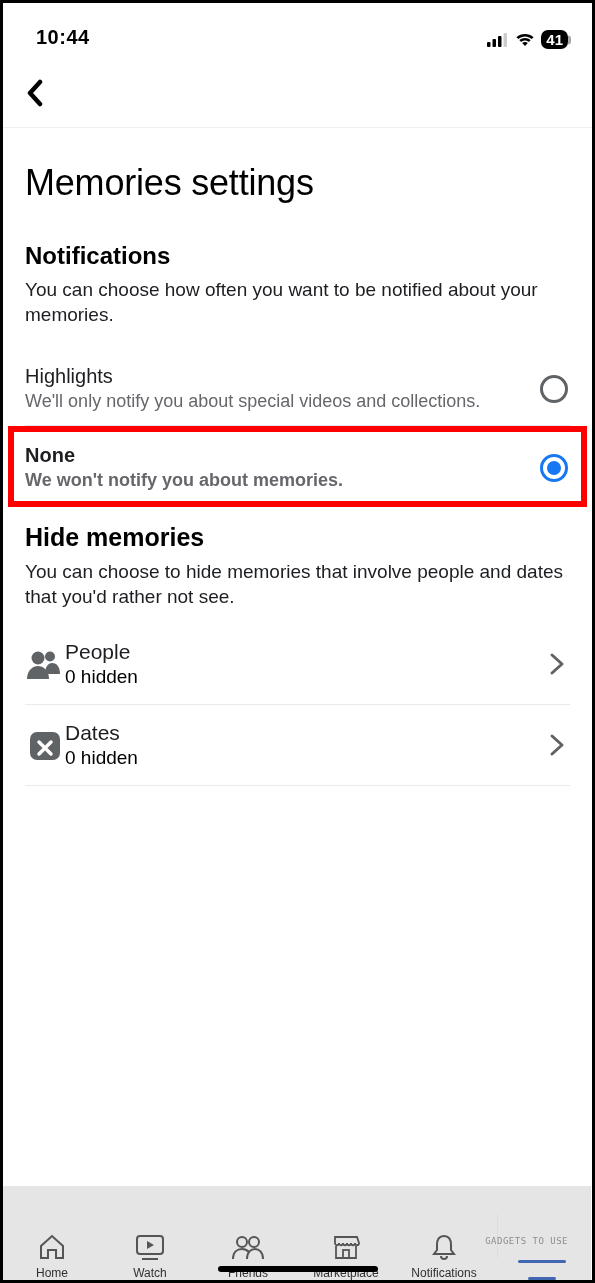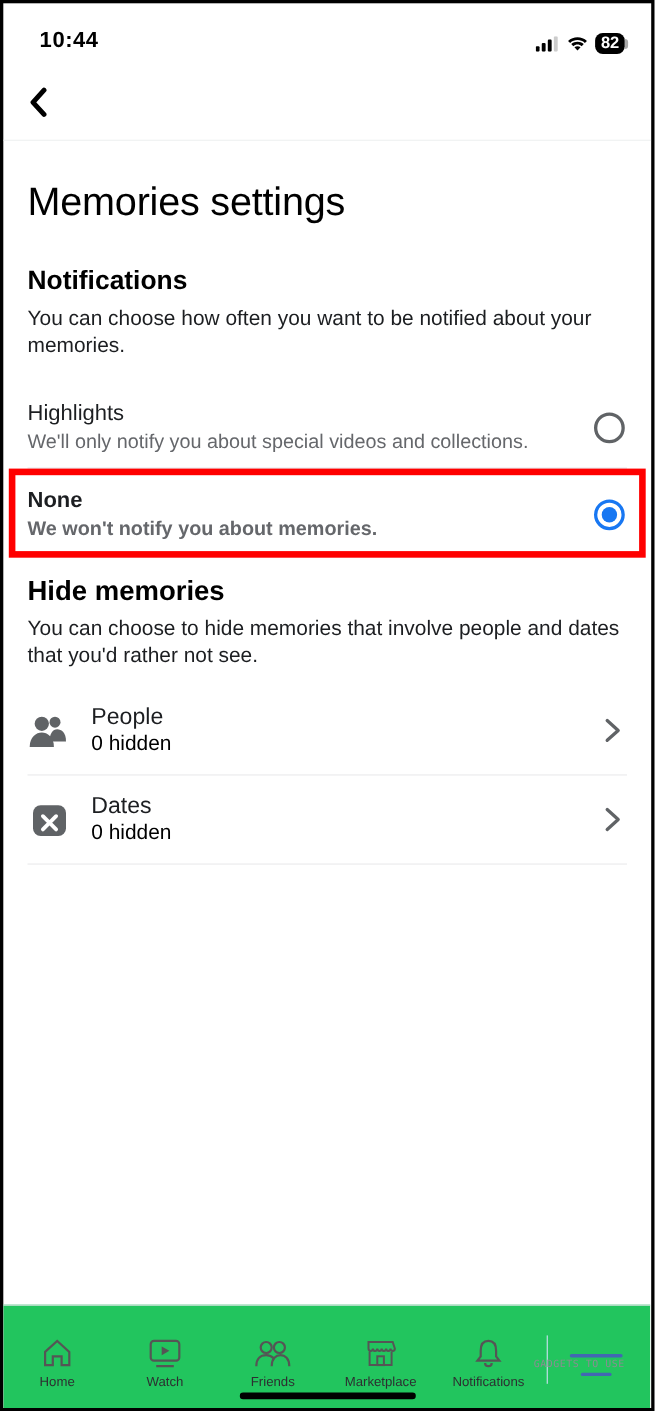--- a/index.html
+++ b/index.html
@@ -73,37 +73,37 @@
     }
     .highlight-box {
       border: 6px solid #ff0000;
       margin: 0 -17px;
       padding: 4px 11px 2px 11px;
     }
     .highlight-box .option-row { border-bottom: none; padding: 8px 2px 8px 0;}
     .hide-section-title { font-size: 25px; font-weight: 800; margin-top: 16px; }
     .list-items { margin-top: 24px; }
     .list-row {
-      display: flex; align-items: center; gap: 18px;
+      display: flex; align-items: center; 
       padding: 16px 0;
       border-bottom: 1px solid #e9eaec;
       cursor: pointer;
     }
     .list-row:first-child { padding-top: 6px; }
     .list-icon { width: 40px; height: 40px; display:flex; align-items:center; justify-content:center;}
     .list-text { flex: 1; }
     .list-title { font-size: 21px; color: #1c1e21; font-weight: 500;}
     .list-sub { font-size: 19px; color: #000000; margin-top: 2px; }
     .chevron { width: 26px; height: 26px; flex-shrink:0; }
     .main-column { display:flex; flex-direction:column; height: calc(100% - 50px - 94px); }
     .tab-bar {
       position: absolute; bottom: 0; left: 0; right: 1px;
       height: 94px; border-top: 1px solid #e4e6eb;
-      display: flex; align-items: center; padding-top: 10px;
-      background:#22c55e;
+      display: flex; align-items: flex-end; padding-top: 10px;
+      background:#e5e5e5;
     }
     .tab {
       flex: 1; display: flex; flex-direction: column; align-items: center; gap: 4px;
       cursor: pointer;
     }
     .tab-label { font-size: 12px; color: #2d2f31; }
     .tab-icon { width: 34px; height: 30px; display:flex; align-items:center; justify-content:center;}
     .menu-line-wrap { flex:1; display:flex; flex-direction:column; align-items:center; gap:8px; padding-top:4px;}
     .menu-top-bar { width: 48px; height: 3px; background:#4267b2; border-radius:2px;}
     .menu-bottom-bar { width: 28px; height: 3px; background:#4267b2; border-radius:2px; margin-top:6px;}
@@ -133,21 +133,21 @@
         </svg>
     </span>
     <span class="wifi-icon">
       <svg width="20" height="15" viewBox="0 0 20 15">
           <path d="M10 14 L7.2 11 C8.8 9.6 11.2 9.6 12.8 11 Z" fill="#000"></path>
           <path d="M4.3 8.1 C7.5 5.2 12.5 5.2 15.7 8.1 L13.8 10 C11.6 8 8.4 8 6.2 10 Z" fill="#000"></path>
           <path d="M1.4 5.2 C6.2 0.8 13.8 0.8 18.6 5.2 L16.7 7.1 C12.9 3.6 7.1 3.6 3.3 7.1 Z" fill="#000"></path>
         </svg>
     </span>
     <span class="battery-badge">
-        <span>82</span>
+        <span>41</span>
       </span>
   </div>
 </div>
 
 <div class="main-column">
 
   <div class="nav-back">
     <div class="back-btn">
       <svg width="20" height="28" viewBox="0 0 20 28">
           <path d="M15 3 L5 14 L15 25" stroke="#000" stroke-width="4.5" fill="none" stroke-linecap="round" stroke-linejoin="round"></path>

